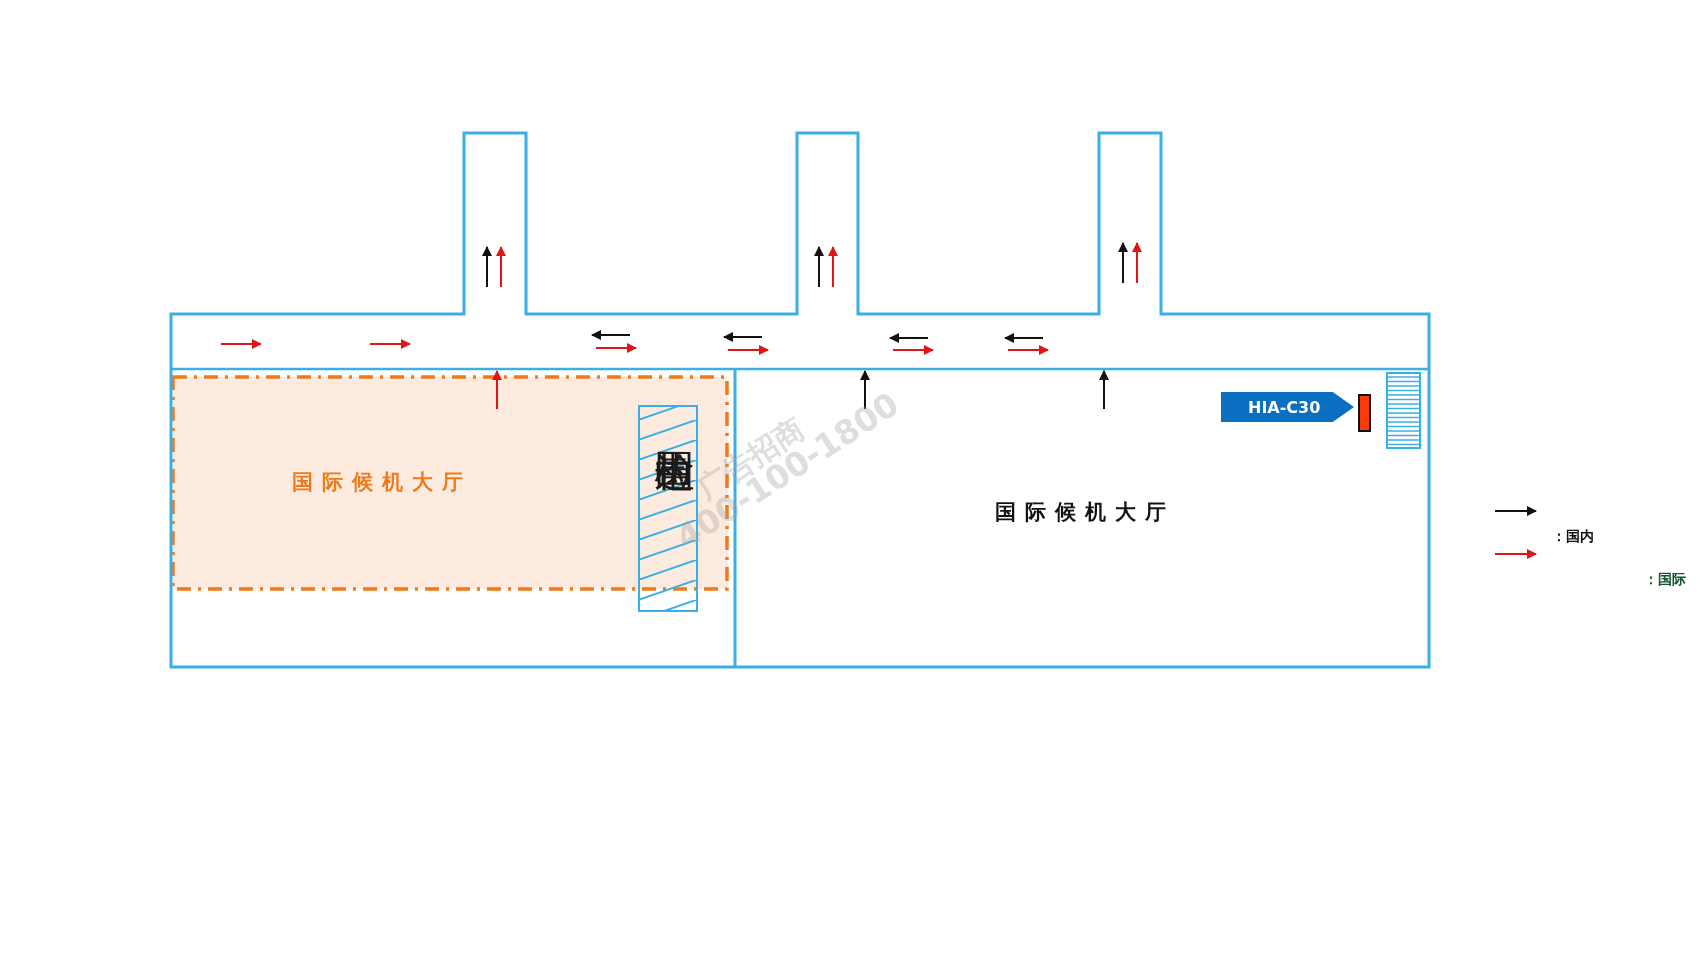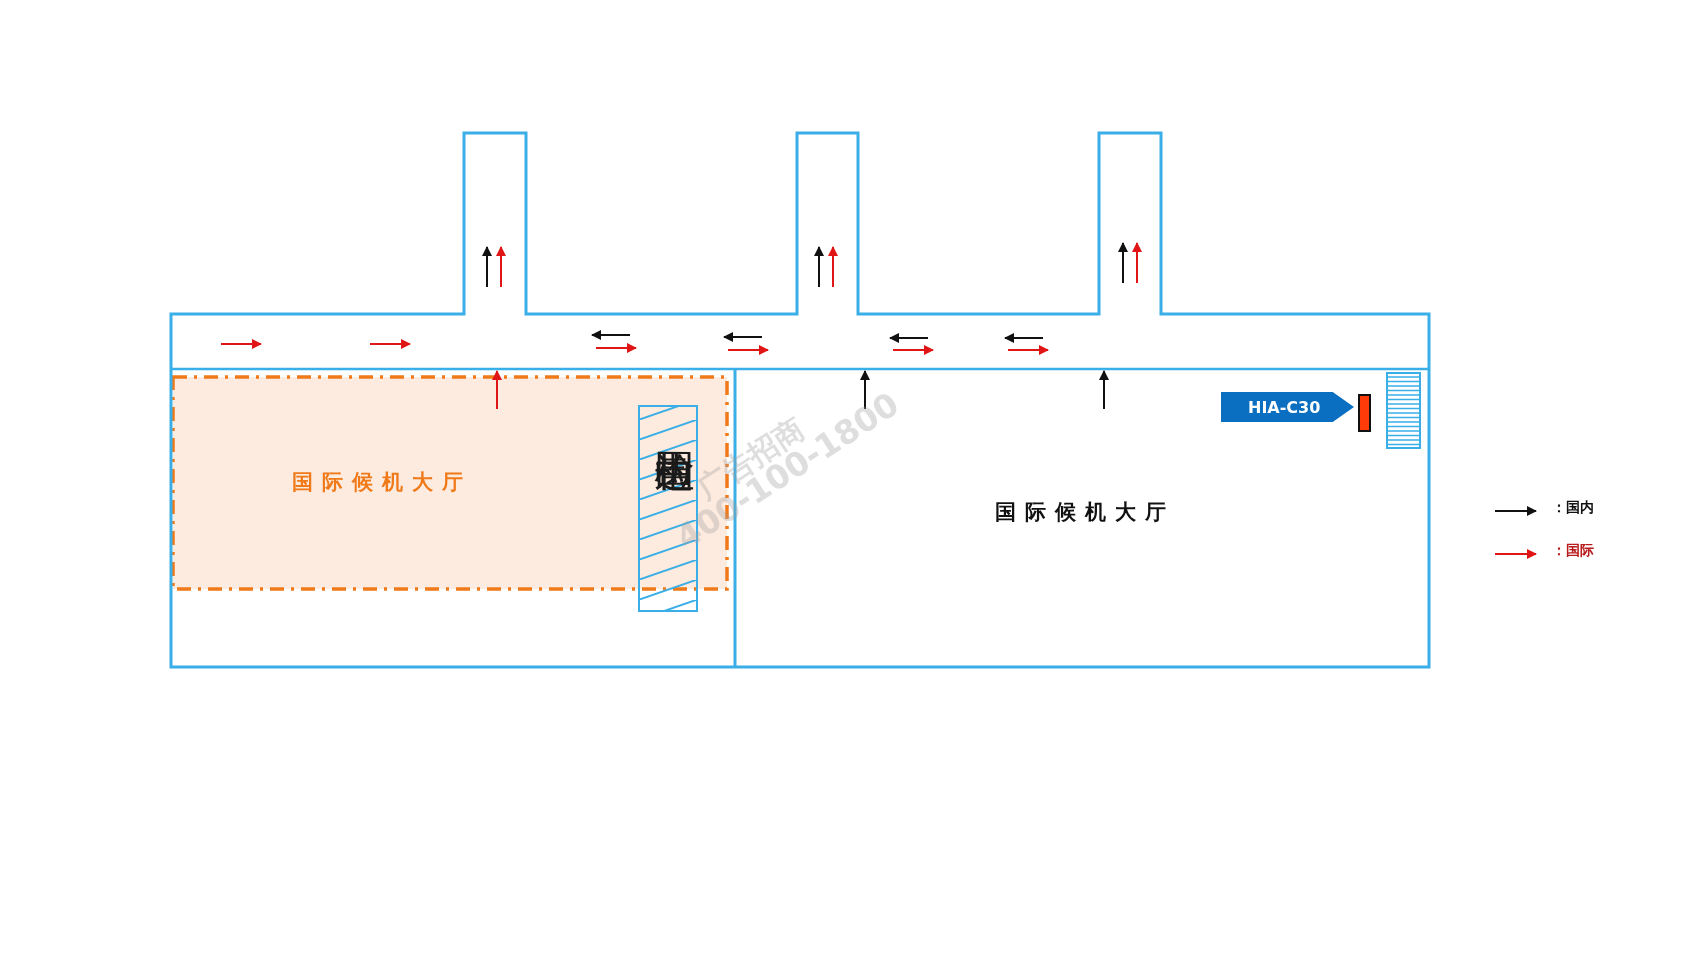--- a/index.html
+++ b/index.html
@@ -19,23 +19,23 @@
     .sign {
       position: absolute; left: 1221px; top: 392px; width: 133px; height: 30px;
       background: #0a6fc0;
       clip-path: polygon(0 0, 84% 0, 100% 50%, 84% 100%, 0 100%);
       color: #ffffff; font-weight: bold; font-size: 16px;
       display: flex; align-items: center; padding-left: 27px; box-sizing: border-box;
       font-family: "DejaVu Sans", "Liberation Sans", sans-serif;
     }
     .marker { position: absolute; left: 1358px; top: 394px; width: 9px; height: 34px;
               background: #ff3b0a; border: 2px solid #111; }
-    .legend-text { position: absolute; font-size: 14px; font-weight: bold; line-height: 1; white-space: nowrap; }
+    .legend-text { position: absolute; font-size: 14px; font-weight: bold; line-height: 1; white-space: nowrap; margin-top: 29px; }
     .legend-dom { left: 1552px; top: 500px; color: #111111; }
-    .legend-intl { left: 1552px; top: 543px; color: #b91c1c; text-align: right; }
+    .legend-intl { left: 1644px; top: 543px; color: #14532d; text-align: right; }
     .watermark {
       position: absolute; color: rgba(160,160,160,0.35); font-weight: bold; white-space: nowrap;
       transform-origin: left bottom; transform: rotate(-33deg);
       font-family: "DejaVu Sans", "Liberation Sans", sans-serif;
     }
     .wm1 { left: 712px; top: 468px; font-size: 30px; }
     .wm2 { left: 690px; top: 518px; font-size: 33px; }
   </style>
 </head>
 <body>

